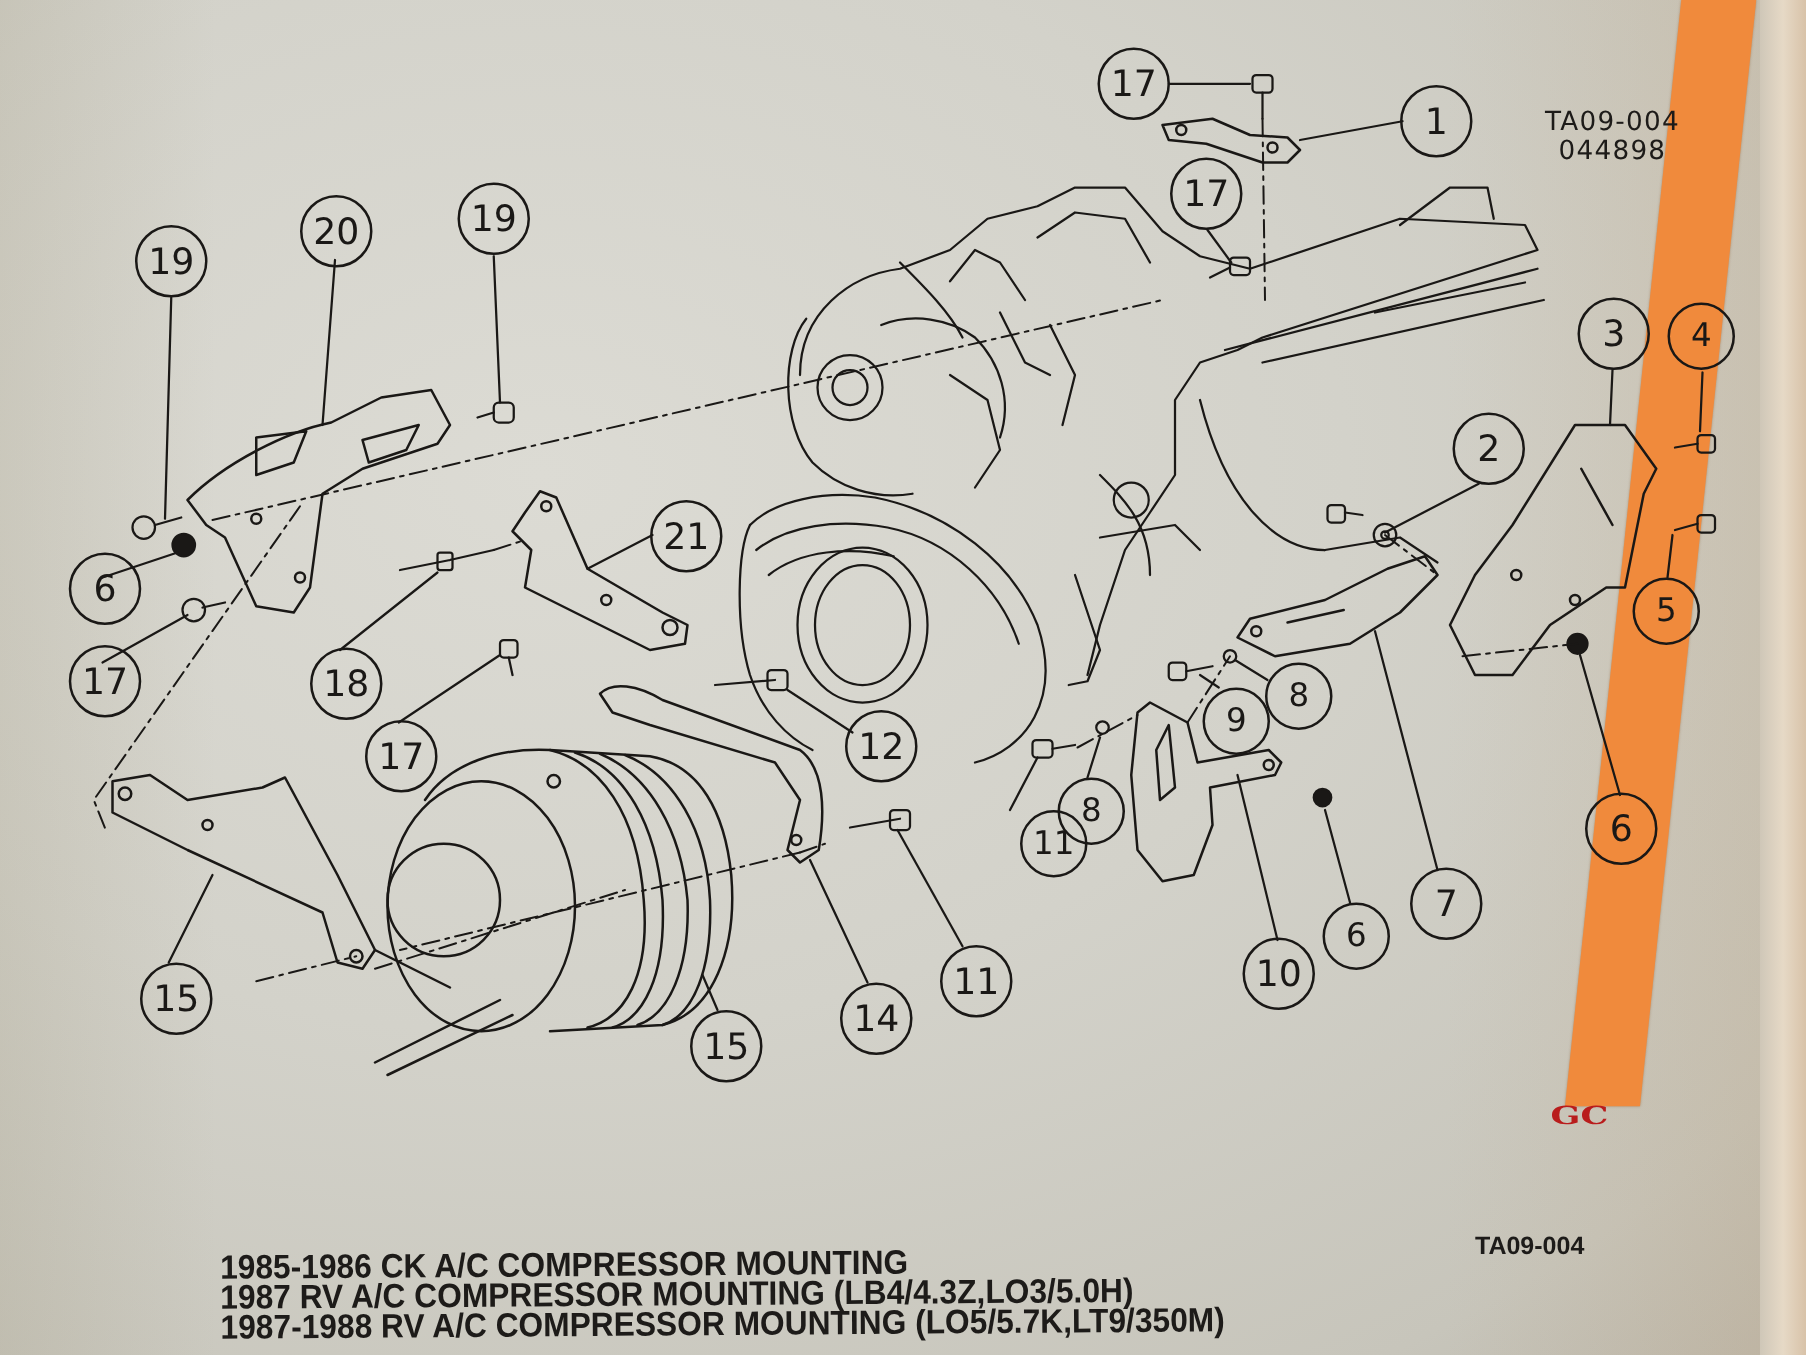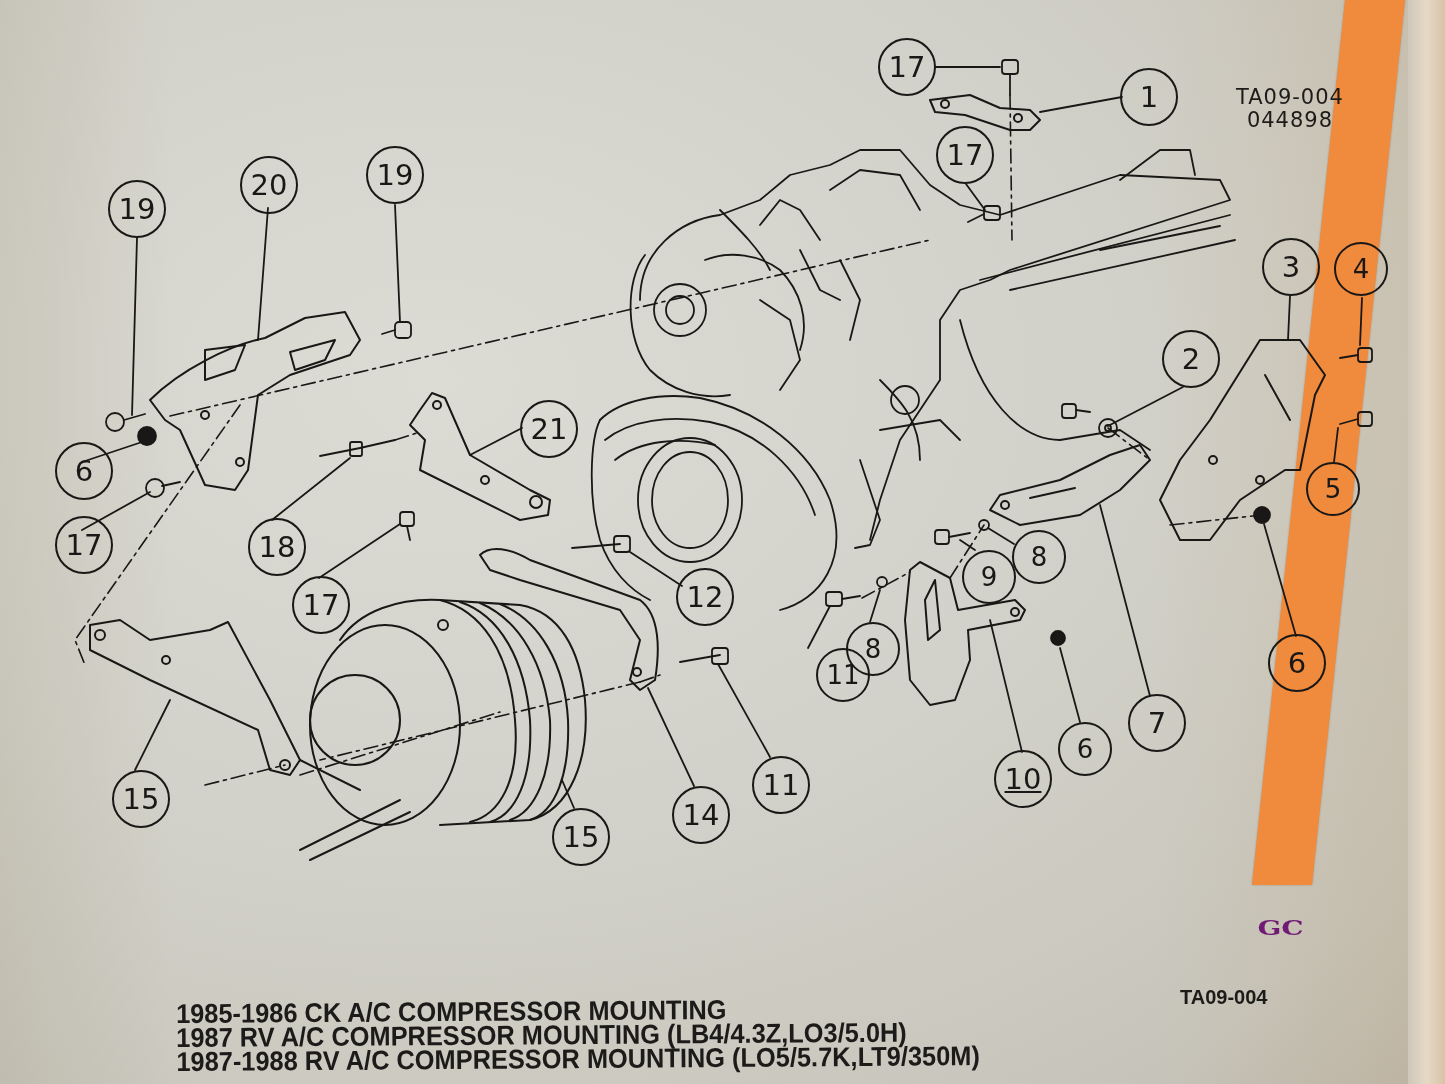--- a/index.html
+++ b/index.html
@@ -28,23 +28,23 @@
   .right-edge {
     position:absolute; left:1408px; top:0; width:37px; height:1084px;
     background: linear-gradient(90deg, #cfc7b8 0%, #e6d9c6 50%, #d8c2a8 100%);
   }
   svg.diagram { position:absolute; left:0; top:0; }
   .ref-code {
     position:absolute; font-family:"DejaVu Sans", sans-serif; color:#1d1b19;
     font-size:21px; letter-spacing:1px; line-height:23px; text-align:center;
   }
   .gm-logo {
-    position:absolute; left:1247px; top:917px; width:42px; height:22px;
-    font-family:"DejaVu Serif", serif; font-weight:bold; font-size:20px; color:#701a75;
-    display:flex; align-items:center; justify-content:flex-end;
+    position:absolute; left:1247px; top:881px; width:42px; height:22px;
+    font-family:"DejaVu Serif", serif; font-weight:bold; font-size:20px; color:#b91c1c;
+    display:flex; align-items:center; justify-content:flex-start;
   }
   .gm-logo span { display:inline-block; }
   .gm-logo .c { transform: scaleX(1.4); margin-right:-8px; }
   .bottom-ref {
     position:absolute; left:1180px; top:986px;
     font-family:"Liberation Sans", sans-serif; font-weight:bold; font-size:20px; color:#1d1b19;
   }
   .captions {
     position:absolute; left:176px; top:1002px;
     font-family:"Liberation Sans", sans-serif; font-weight:bold; color:#1d1b19;
@@ -257,21 +257,21 @@
   <div class="callout" style="left:1120px;top:68px;">1</div>
   <div class="callout" style="left:878px;top:38px;">17</div>
   <div class="callout" style="left:936px;top:126px;">17</div>
   <div class="callout" style="left:1162px;top:330px;">2</div>
   <div class="callout" style="left:1262px;top:238px;">3</div>
   <div class="callout sm" style="left:1334px;top:242px;">4</div>
   <div class="callout sm" style="left:1306px;top:462px;">5</div>
   <div class="callout" style="left:1268px;top:634px;">6</div>
   <div class="callout" style="left:1128px;top:694px;">7</div>
   <div class="callout sm" style="left:1058px;top:722px;">6</div>
-  <div class="callout" style="left:994px;top:750px;text-decoration:underline;">10</div>
+  <div class="callout" style="left:994px;top:750px;">10</div>
   <div class="callout sm" style="left:1012px;top:530px;">8</div>
   <div class="callout sm" style="left:962px;top:550px;">9</div>
   <div class="callout sm" style="left:846px;top:622px;">8</div>
   <div class="callout sm" style="left:816px;top:648px;">11</div>
   <div class="callout" style="left:676px;top:568px;">12</div>
   <div class="callout" style="left:752px;top:756px;">11</div>
   <div class="callout" style="left:672px;top:786px;text-align:right;">14</div>
   <div class="callout" style="left:552px;top:808px;">15</div>
   <div class="callout" style="left:112px;top:770px;">15</div>
   <div class="callout" style="left:292px;top:576px;">17</div>

